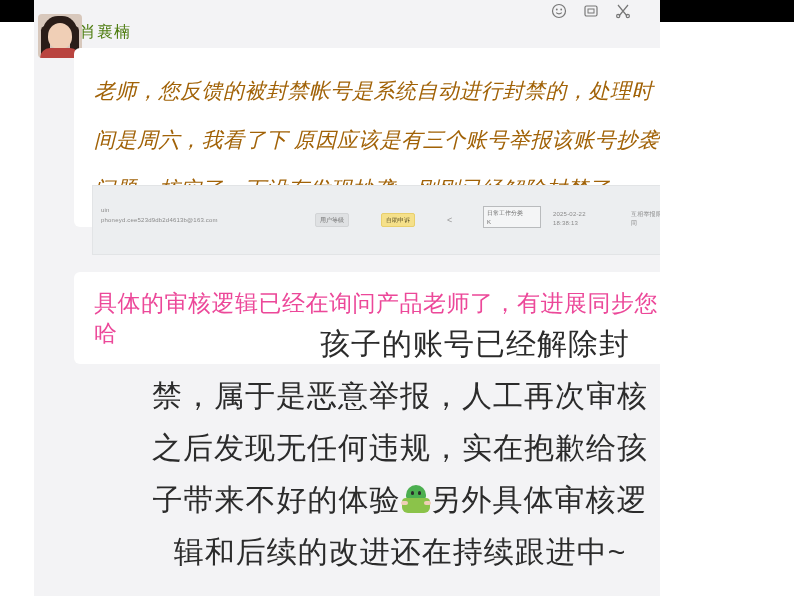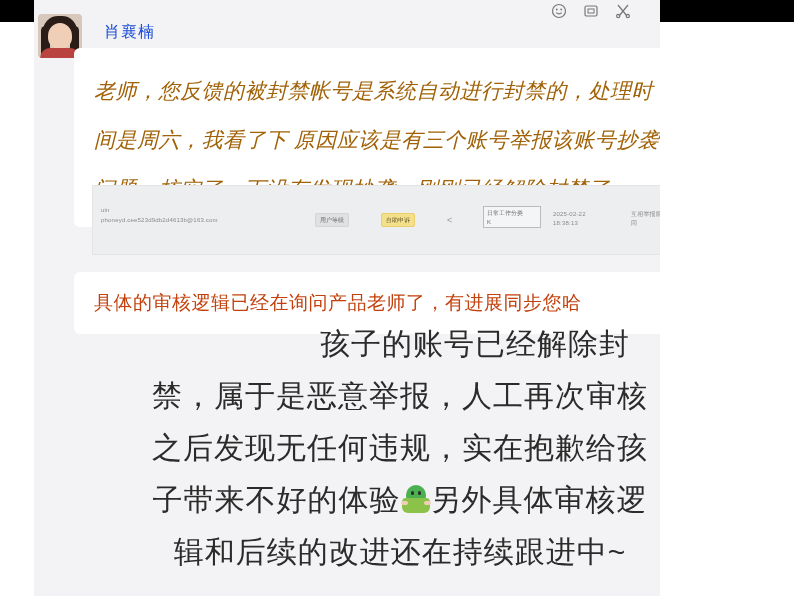--- a/index.html
+++ b/index.html
@@ -84,23 +84,23 @@
   .avatar .body {
     position: absolute;
     left: 2px; top: 34px;
     width: 40px; height: 14px;
     border-radius: 10px 10px 0 0;
     background: #b9443f;
   }
 
   .sender-name {
     position: absolute;
-    left: 70px; top: 22px;
+    left: 46px; top: 22px;
     font-size: 16px;
-    color: #1d4ed8;
+    color: #4d7c0f;
     letter-spacing: 1px;
   }
 
   
   .bubble-in {
     position: absolute;
     left: 40px; top: 48px;
     width: 620px;
     background: #ffffff;
     border-radius: 6px;
@@ -171,23 +171,23 @@
   .bubble-in2 {
     position: absolute;
     left: 40px; top: 272px;
     width: 620px;
     background: #ffffff;
     border-radius: 6px;
     padding: 16px 20px;
     box-sizing: border-box;
   }
   .bubble-in2 .msg-text {
-    font-size: 19px;
+    font-size: 23px;
     line-height: 30px;
-    color: #c2410c;
+    color: #ec4899;
     letter-spacing: 0.5px;
   }
 
   
   .overlay-text {
     position: absolute;
     left: 140px; top: 318px;
     width: 520px;
     font-size: 30px;
     line-height: 52px;

